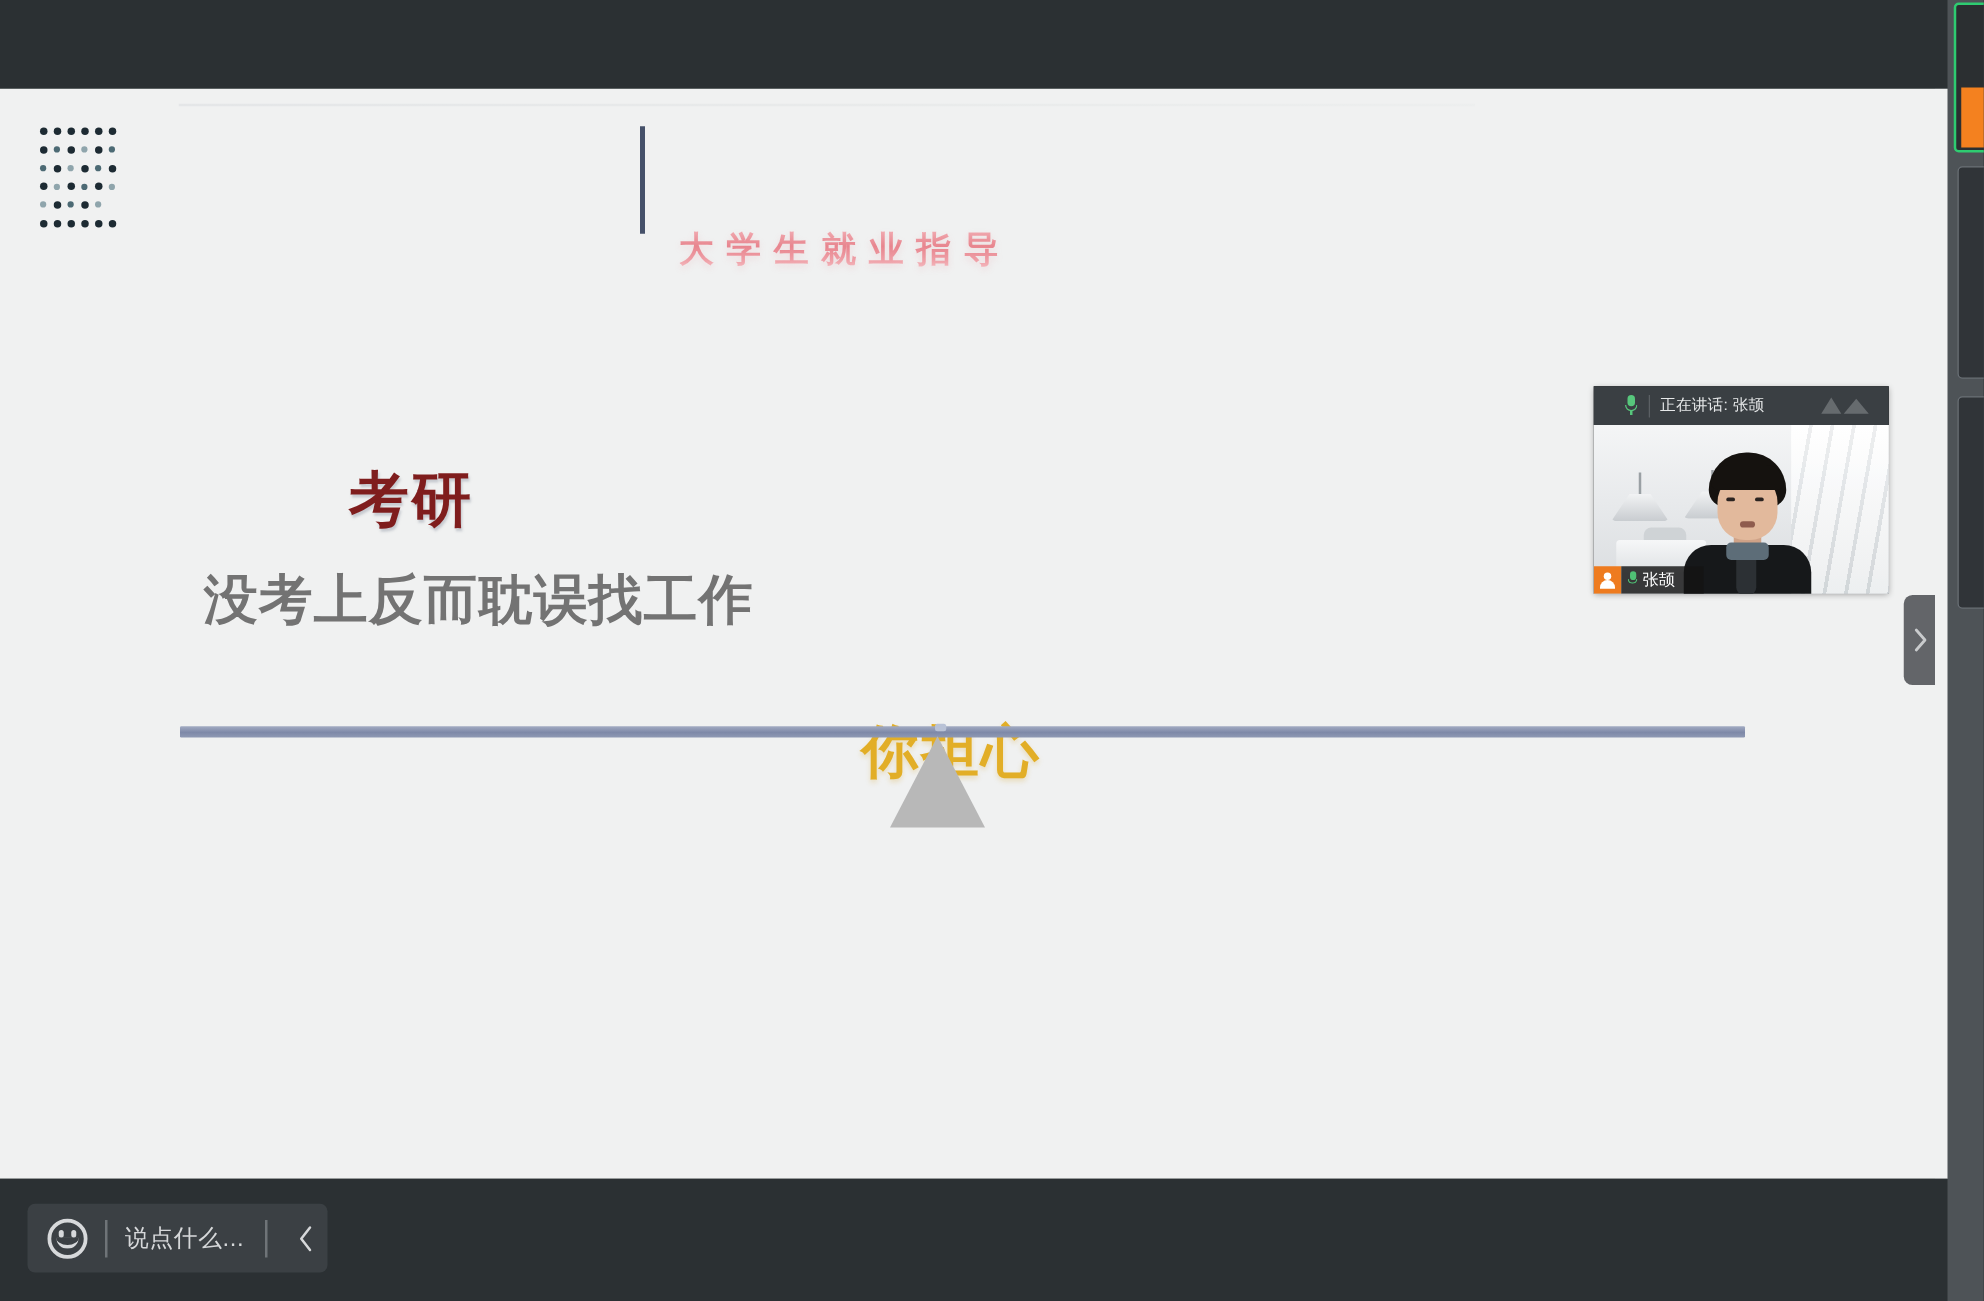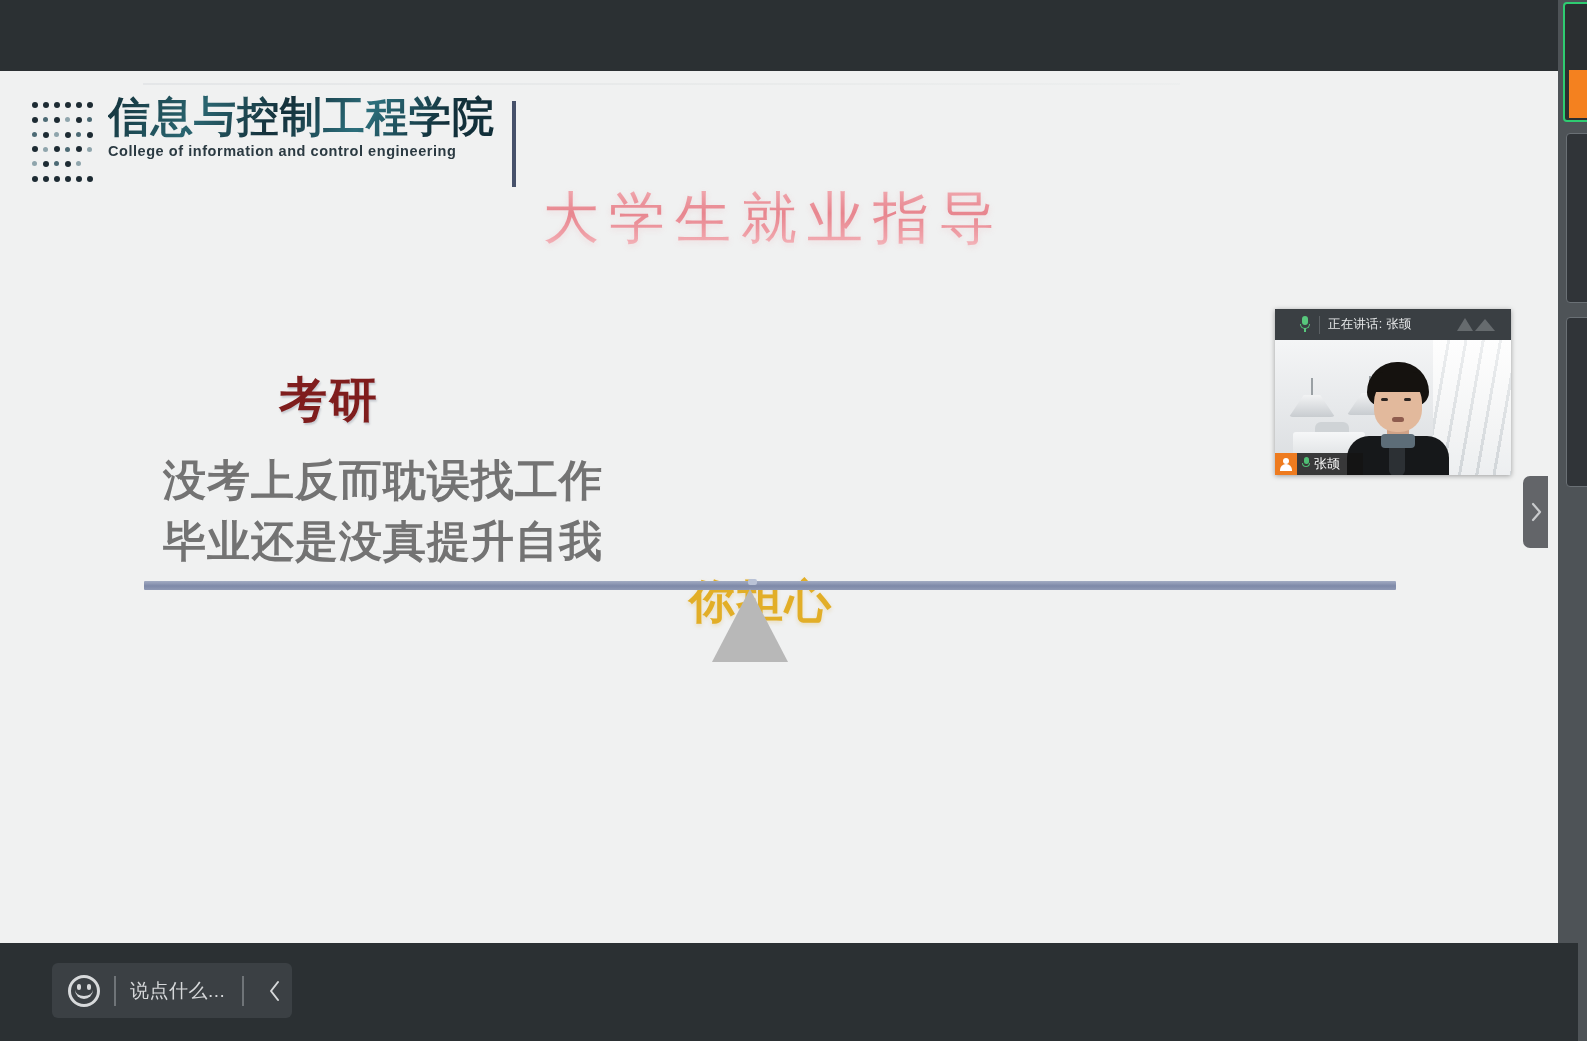--- a/index.html
+++ b/index.html
@@ -66,21 +66,21 @@
     color:#2b3a42; white-space:nowrap;
   }
   .logo-divider {
     position:absolute; left:512px; top:30px;
     width:4px; height:86px; background:#46516a;
   }
 
   
   .slide-title {
     position:absolute; left:543px; top:110px;
-    font-size:56px; font-weight:400; letter-spacing:10px;
+    font-size:28px; font-weight:700; letter-spacing:10px;
     white-space:nowrap;
     background:linear-gradient(180deg,#f4b7bc 0%,#e8868f 42%,#f0a3aa 72%,#f8d3d6 100%);
     -webkit-background-clip:text; background-clip:text;
     -webkit-text-fill-color:transparent; color:transparent;
     text-shadow:0 2px 6px rgba(232,134,143,.18);
   }
 
   
   .kaoyan {
     position:absolute; left:279px; top:297px;
@@ -279,21 +279,20 @@
     border:1px solid #6a7075; border-radius:4px; background:#303438;
   }
   .rail-dark-bottom {
     position:absolute; left:0; top:943px; width:10px; height:98px; background:#2b3033;
   }
 
   
   .bottombar {
     position:absolute; left:0; top:943px; width:1548px; height:98px;
     background:#2b3033;
-    margin-left:30px;
   }
   .chat-input {
     position:absolute; left:22px; top:20px; width:240px; height:55px;
     background:#3b4044; border-radius:6px;
     display:flex; align-items:center;
   }
   .smiley {
     width:32px; height:32px; margin-left:16px; flex:none;
     border-radius:50%; border:3px solid #d7d9db; position:relative;
     background:transparent;
@@ -357,34 +356,29 @@
           <i></i>
           <i class="d3"></i>
           <i class="off"></i>
         <i></i>
           <i></i>
           <i></i>
           <i></i>
           <i></i>
           <i></i>
       </div>
-      <div class="logo-text">
-        <div class="logo-cn">信息与控制工程学院</div>
-        <div class="logo-en">College of information and control engineering</div>
-      </div>
     </div>
     <div class="logo-divider"></div>
 
     <div class="slide-title">大学生就业指导</div>
 
     <div class="kaoyan">考研</div>
 
     <div class="bullets">
       <div>没考上反而耽误找工作</div>
-      <div>毕业还是没真提升自我</div>
     </div>
 
     <div class="worry">你担心</div>
 
     <div class="beam"></div>
     <div class="beam-dot"></div>
     <div class="fulcrum"></div>
 
     <div class="video-panel">
       <div class="video-head">

